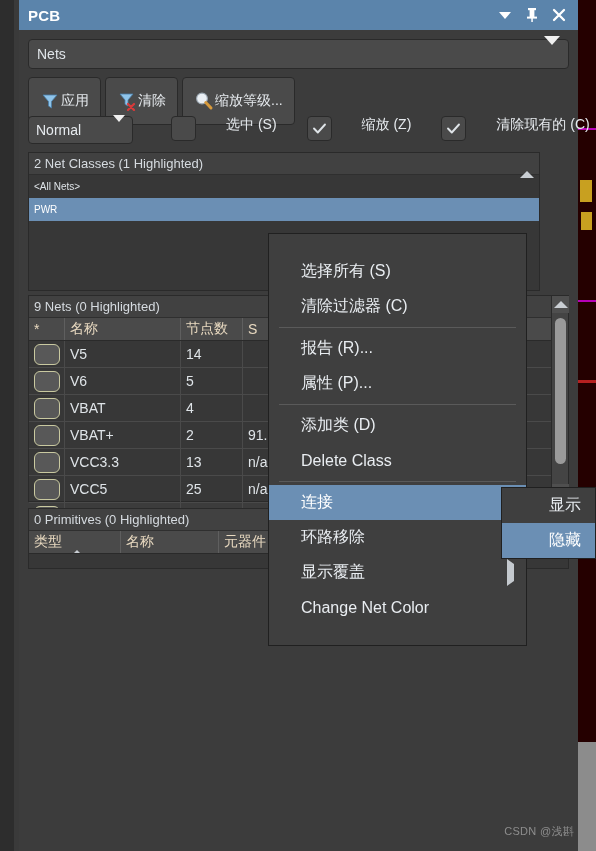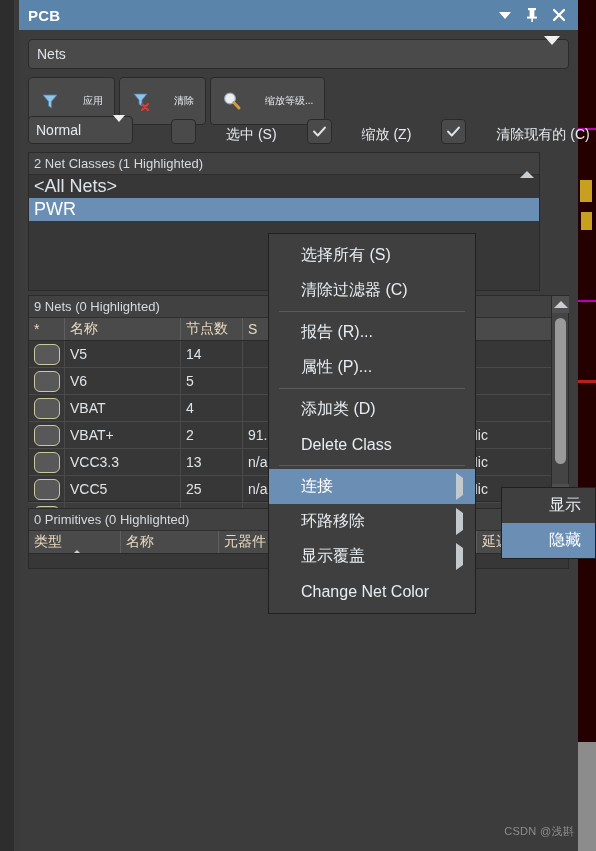--- a/index.html
+++ b/index.html
@@ -60,27 +60,27 @@
   }
   .combo .lbl { color:#dfe4e8; font-size:14px; }
   .combo .arrow { margin-left:auto; }
   .tri-down { width:0;height:0;border-left:8px solid transparent;border-right:8px solid transparent;border-top:9px solid #f0f0f0; }
   .tri-down.sm { border-left:6px solid transparent;border-right:6px solid transparent;border-top:7px solid #f0f0f0; }
 
   
   .btnrow { position:absolute; left:9px; top:47px; display:flex; gap:4px; }
   .tbtn {
     height:48px; background:#4a4a4a; border:1px solid #2a2a2a; border-radius:4px;
-    display:flex; align-items:center; gap:23px; padding:0 11px;
-    color:#e6eaee; font-size:10px; white-space:nowrap;
+    display:flex; align-items:center; gap:1px; padding:0 11px;
+    color:#e6eaee; font-size:14px; white-space:nowrap;
   }
   .ico { width:20px; height:20px; display:block; flex:0 0 auto; }
 
   
-  .optrow { position:absolute; left:9px; top:86px; display:flex; align-items:flex-end; gap:11px; }
+  .optrow { position:absolute; left:9px; top:86px; display:flex; align-items:flex-start; gap:11px; }
   .mini-combo {
     width:105px; height:28px; background:#4a4a4a; border:1px solid #2a2a2a; border-radius:4px;
     display:flex; align-items:center; padding:0 7px; color:#e6eaee; font-size:14px;
   }
   .mini-combo .arrow { margin-left:auto; }
   .chk {
     width:25px; height:25px; background:#4a4a4a; border:1px solid #2a2a2a; border-radius:4px;
     display:flex; align-items:center; justify-content:center; flex:0 0 auto;
   }
   .opt-label { color:#e6eaee; font-size:14px; white-space:nowrap; }
@@ -89,21 +89,21 @@
   .listbox { position:absolute; background:#373737; border:1px solid #2a2a2a; }
   .lb-header {
     height:22px; background:#414141; border-bottom:1px solid #2f2f2f;
     display:flex; align-items:center; padding:0 5px;
     color:#d6dbe0; font-size:13px;
   }
   .lb-header .caret { margin-left:auto; }
   .tri-up-sm { width:0;height:0;border-left:7px solid transparent;border-right:7px solid transparent;border-bottom:7px solid #c9ced3; }
   .tri-dn-sm { width:0;height:0;border-left:7px solid transparent;border-right:7px solid transparent;border-top:7px solid #c9ced3; }
 
-  .lb-row { height:23px; display:flex; align-items:center; padding:0 5px; color:#dfe4e8; font-size:18px; }
+  .lb-row { height:23px; display:flex; align-items:center; padding:0 5px; color:#dfe4e8; font-size:10px; }
   .lb-row.sel { background:#6b8fb4; color:#ffffff; }
 
   
   #netclasses { left:9px; top:122px; width:512px; height:139px; }
 
   
   #netstable { left:9px; top:265px; width:541px; height:207px; }
   .tbl-head {
     height:23px; background:#4a4a4a; border-bottom:1px solid #2a2a2a;
     display:flex; align-items:stretch; color:#e8d9c0; font-size:14px;
@@ -123,23 +123,23 @@
   
   .vscroll { position:absolute; right:0; top:0; width:17px; height:100%; background:#444444; border-left:1px solid #2a2a2a; }
   .vs-btn { width:17px; height:17px; display:flex; align-items:center; justify-content:center; background:#4f4f4f; }
   .vs-thumb { position:absolute; left:3px; width:11px; background:#9a9a9a; border-radius:6px; }
 
   
   #primitives { left:9px; top:478px; width:541px; height:61px; }
 
   
   .ctxmenu {
-    position:absolute; left:268px; top:233px; width:208px;
+    position:absolute; left:268px; top:233px; width:259px;
     background:#3f3f3f; border:1px solid #202020;
-    padding:4px 0;
+    padding:20px 0;
     z-index:50;
   }
   .mi { height:35px; display:flex; align-items:center; padding:0 12px 0 32px; color:#e9edf1; font-size:16px; white-space:nowrap; }
   .mi.sel { background:#6b8fb4; color:#ffffff; }
   .mi .sub-arrow { margin-left:auto; }
   .tri-right { width:0;height:0;border-top:5px solid transparent;border-bottom:5px solid transparent;border-left:7px solid #c4c9ce; }
   .msep { height:1px; background:#5a5a5a; margin:3px 10px; }
 
   
   .submenu {

